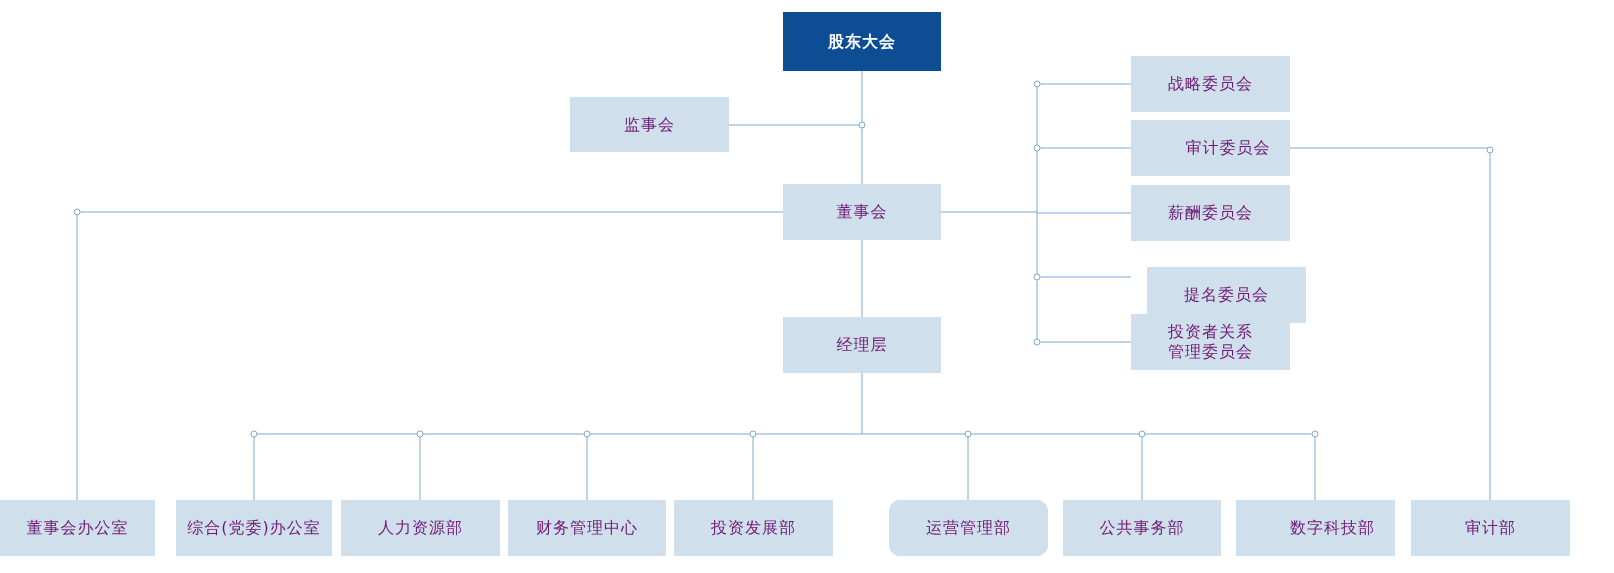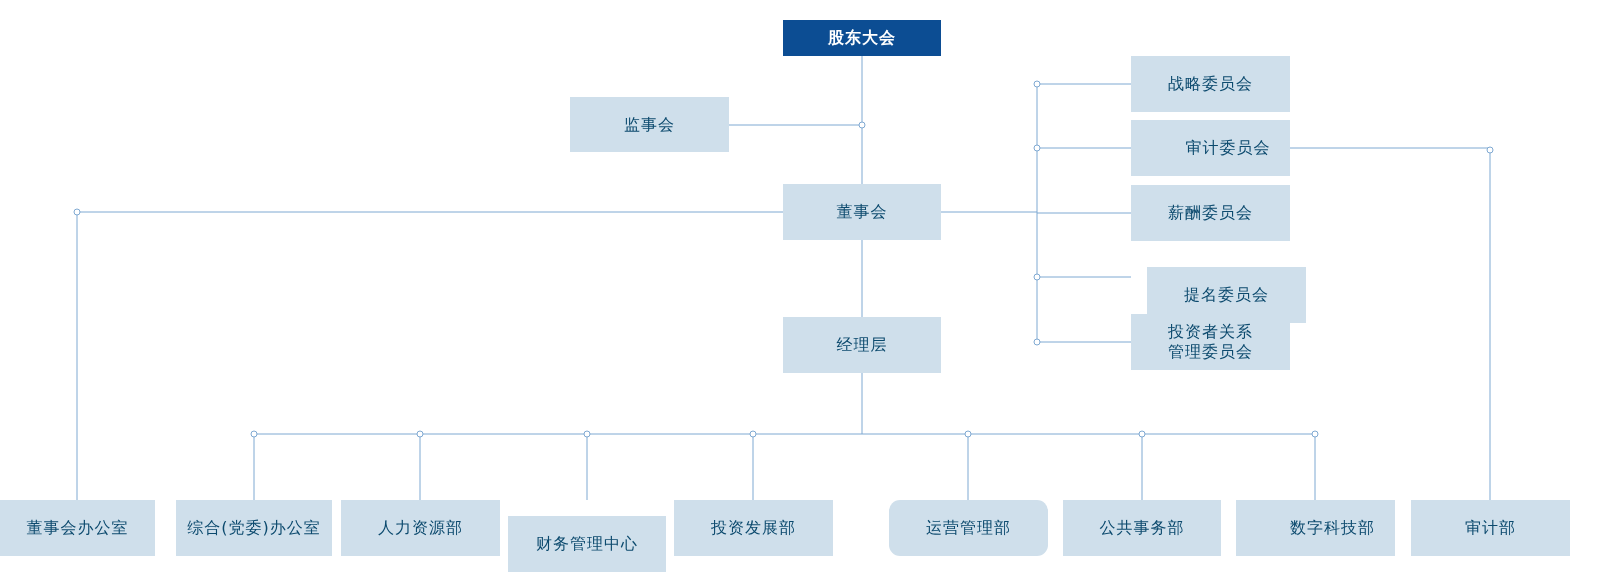--- a/index.html
+++ b/index.html
@@ -23,53 +23,53 @@
     height: 573px;
     pointer-events: none;
   }
   .node {
     position: absolute;
     display: flex;
     align-items: center;
     justify-content: center;
     text-align: center;
     background: #cfdfeb;
-    color: #0c4a6e;
+    color: #701a75;
     font-size: 16px;
     letter-spacing: 1px;
     white-space: pre-line;
     line-height: 1.25;
     box-sizing: border-box;
   }
   .node--primary {
     background: #0c4d93;
     color: #ffffff;
     font-weight: bold;
   }
 
   
-  .n-shareholders { left: 783px; top: 20px;   width: 158px; height: 36px; }
+  .n-shareholders { left: 783px; top: 12px;   width: 158px; height: 59px; }
   .n-supervisors  { left: 570px; top: 97px;  width: 159px; height: 55px; }
   .n-board        { left: 783px; top: 184px; width: 158px; height: 56px; }
   .n-management   { left: 783px; top: 317px; width: 158px; height: 56px; }
 
   
   .n-com { left: 1131px; width: 159px; height: 56px; }
   .n-com-0 { top: 56px; }
   .n-com-1 { top: 120px; padding-left: 35px; }
   .n-com-2 { top: 185px; }
   .n-com-3 { top: 267px; margin-left: 16px; }
   .n-com-4 { top: 314px; }
 
   
   .n-dep { top: 500px; height: 56px; }
   .n-dep-0 { left: 0px;    width: 155px; }
   .n-dep-1 { left: 176px;  width: 156px; }
   .n-dep-2 { left: 341px;  width: 159px; }
-  .n-dep-3 { left: 508px;  width: 158px; margin-top: 16px; }
+  .n-dep-3 { left: 508px;  width: 158px; }
   .n-dep-4 { left: 674px;  width: 159px; }
   .n-dep-5 { left: 889px;  width: 159px; border-radius: 11px; }
   .n-dep-6 { left: 1063px; width: 158px; }
   .n-dep-7 { left: 1236px; width: 159px; padding-left: 34px; }
   .n-dep-8 { left: 1411px; width: 159px; }
 </style>
 </head>
 <body>
 
 <div id="stage">

